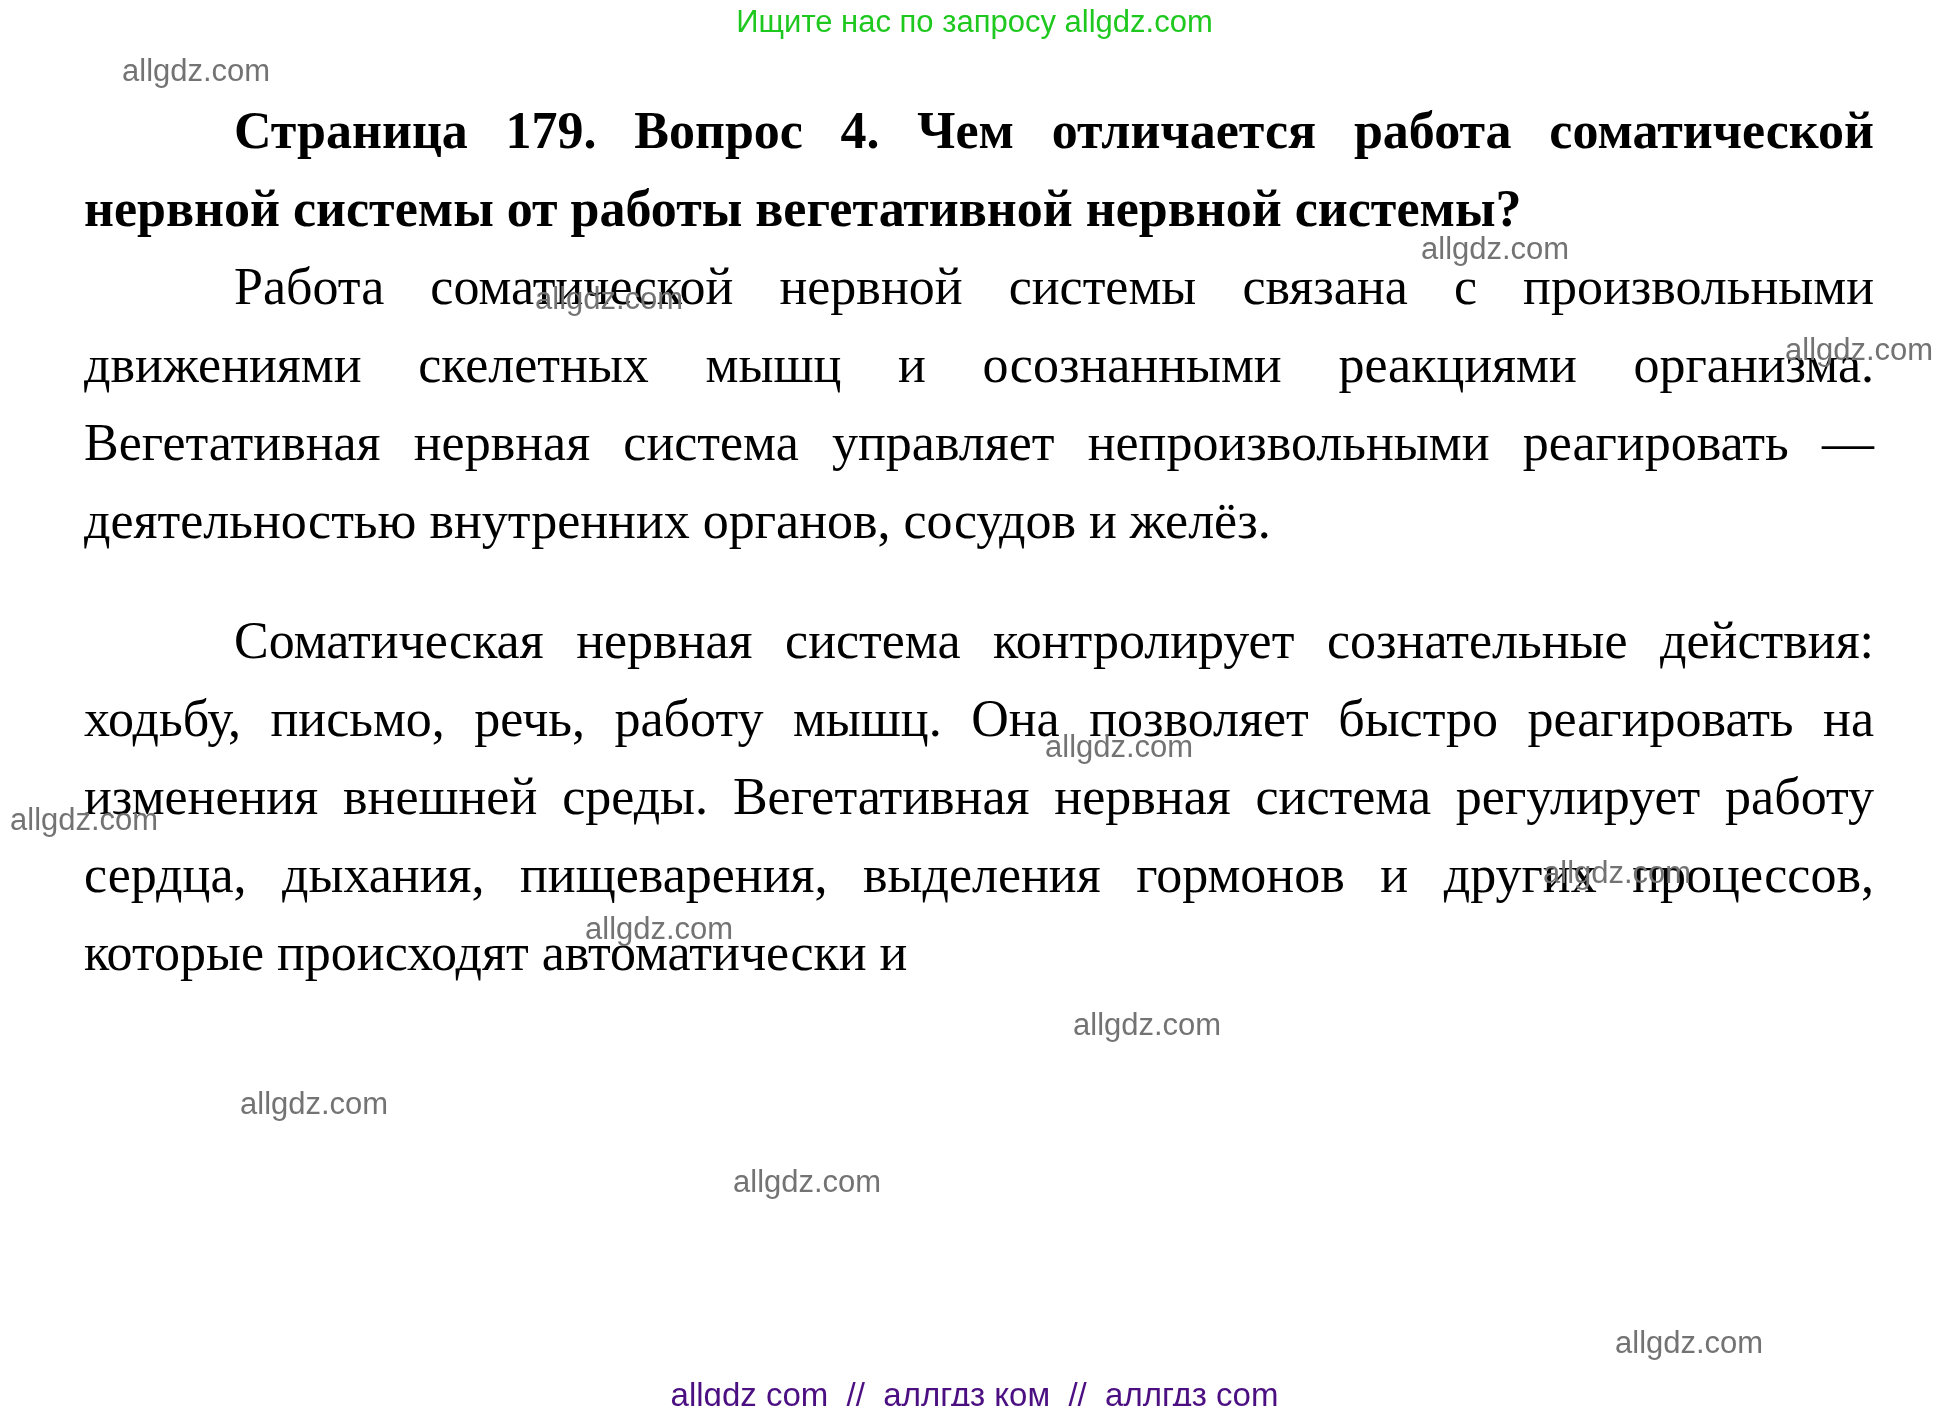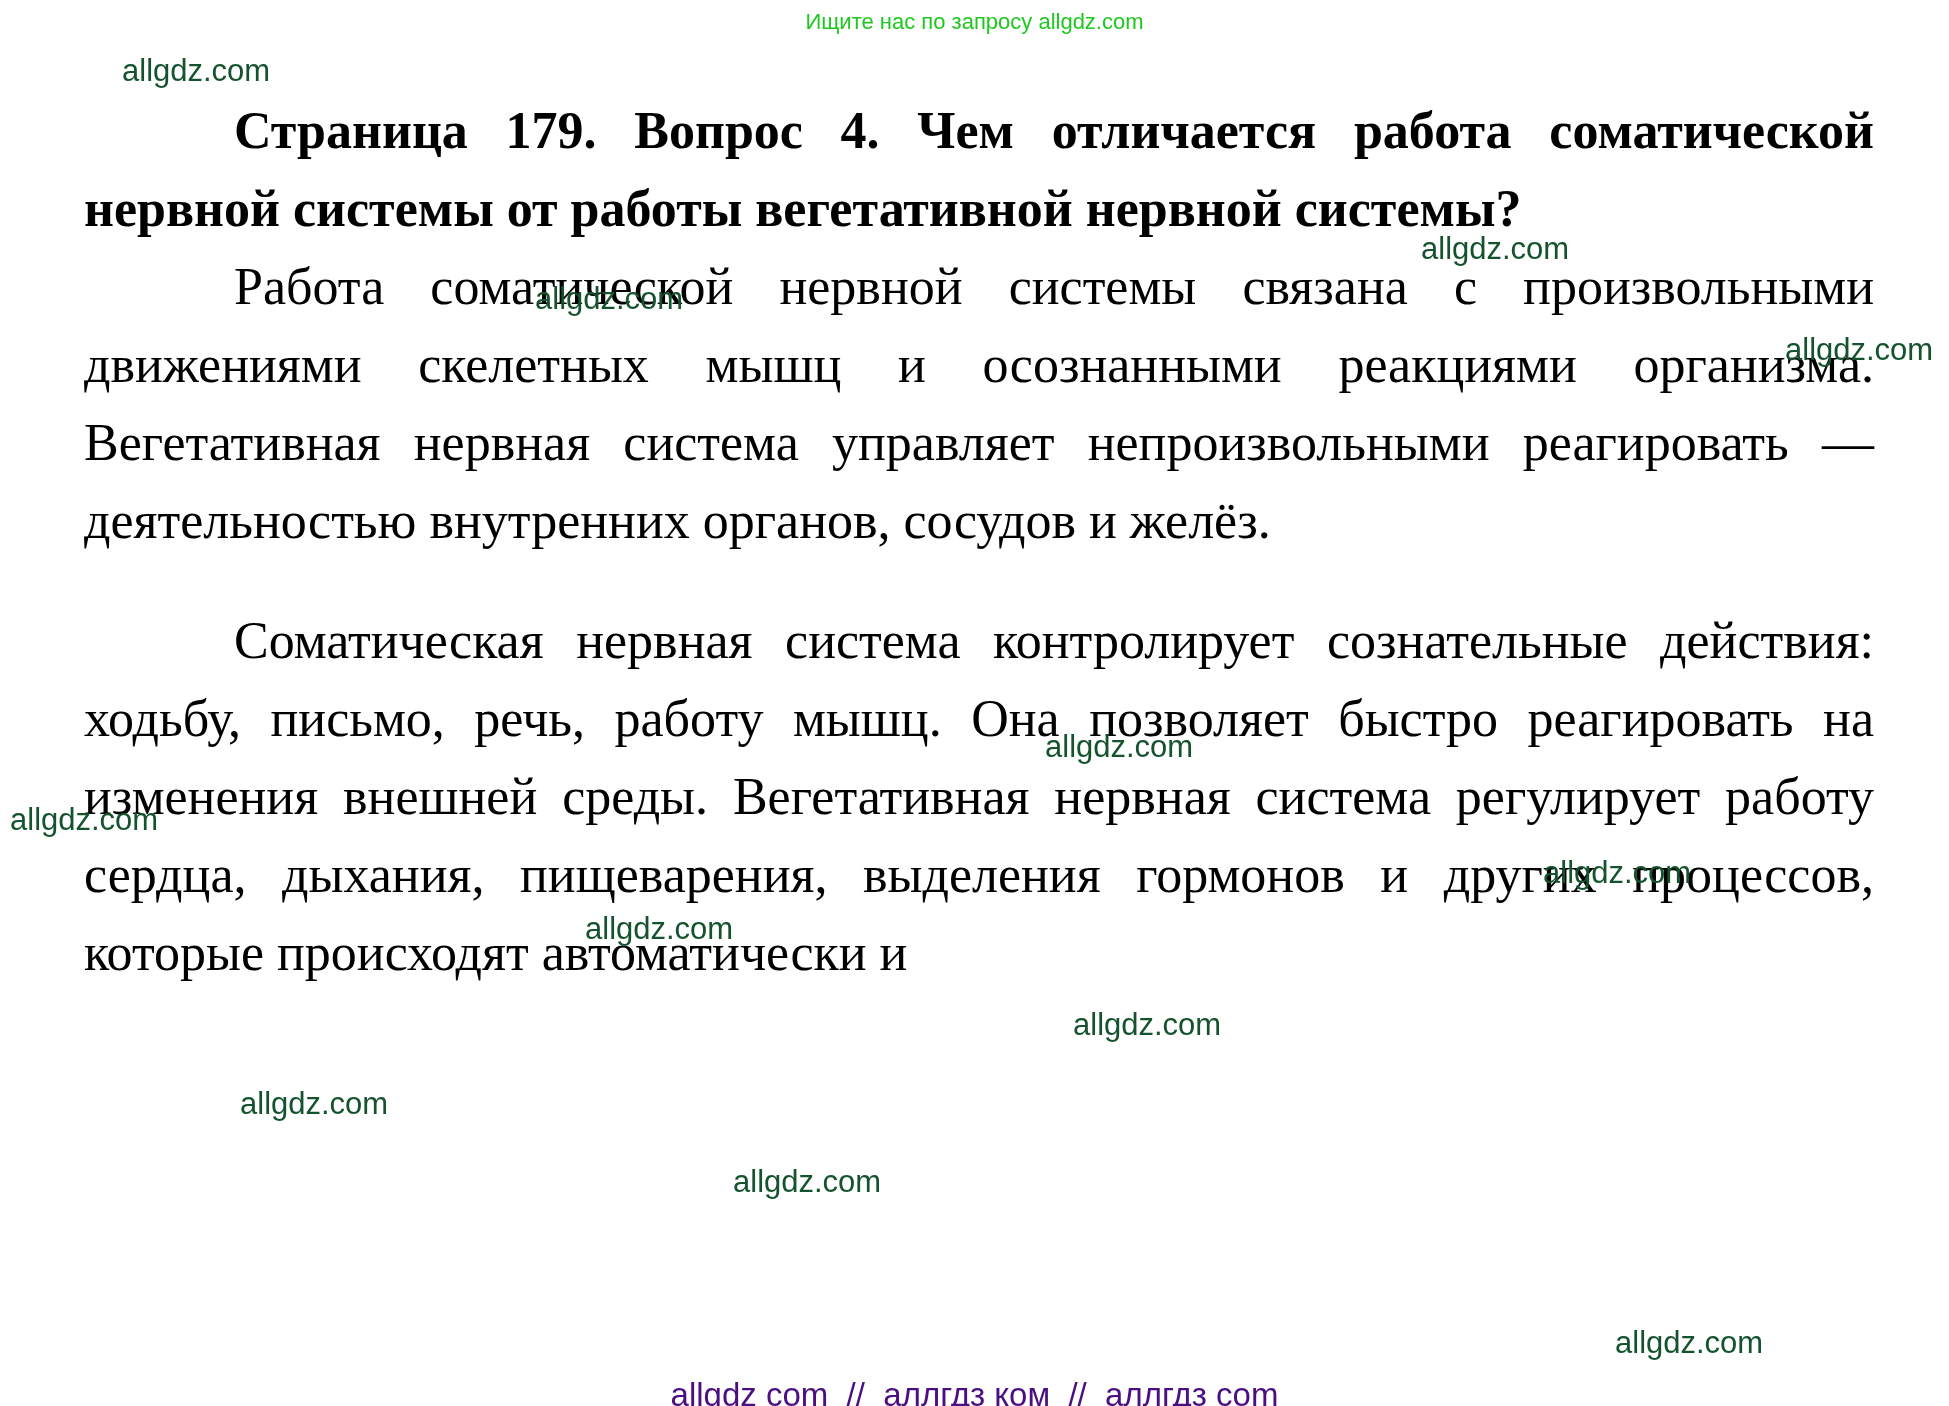--- a/index.html
+++ b/index.html
@@ -1,39 +1,39 @@
 <!DOCTYPE html>
 <html><head>
 <meta charset="utf-8">
 <style>
   html, body { margin: 0; padding: 0; background: #ffffff; }
   body { width: 1949px; height: 1406px; position: relative; overflow: hidden; }
   .top-banner {
     position: absolute; left: 0; top: 2px; width: 1949px; text-align: center;
-    font-family: "Liberation Sans", sans-serif; font-size: 22px; color: #1ec81e;
+    font-family: "Liberation Sans", sans-serif; font-size: 31px; color: #1ec81e;
     line-height: 40px;
   }
   .footer-banner {
     position: absolute; left: 0; top: 1375px; width: 1949px; text-align: center;
     font-family: "Liberation Sans", sans-serif; font-size: 33px; color: #4b0f82;
     line-height: 40px; white-space: pre;
   }
   .content {
     position: absolute; left: 84px; top: 92px; width: 1790px;
     font-family: "Liberation Serif", serif; color: #000;
   }
   .para {
     margin: 0; font-size: 52px; line-height: 78px; text-align: justify;
     text-align-last: left; text-indent: 150px;
   }
   .para.bold { font-weight: bold; }
   .gap2 { height: 42px; }
   .wm {
     position: absolute; font-family: "Liberation Sans", sans-serif;
-    font-size: 31px; color: #14532d; line-height: 34px; white-space: nowrap;
+    font-size: 31px; color: #737373; line-height: 34px; white-space: nowrap;
   }
 </style>
 </head>
 <body>
 
 <div class="top-banner" style="color: rgb(30, 200, 30);">Ищите нас по запросу allgdz.com</div>
 
 <div class="content">
   <p class="para bold">Страница 179. Вопрос 4. Чем отличается работа соматической нервной системы от работы вегетативной нервной системы?</p>
   <p class="para">Работа соматической нервной системы связана с произвольными движениями скелетных мышц и осознанными реакциями организма. Вегетативная нервная система управляет непроизвольными реагировать — деятельностью внутренних органов, сосудов и желёз.</p>

